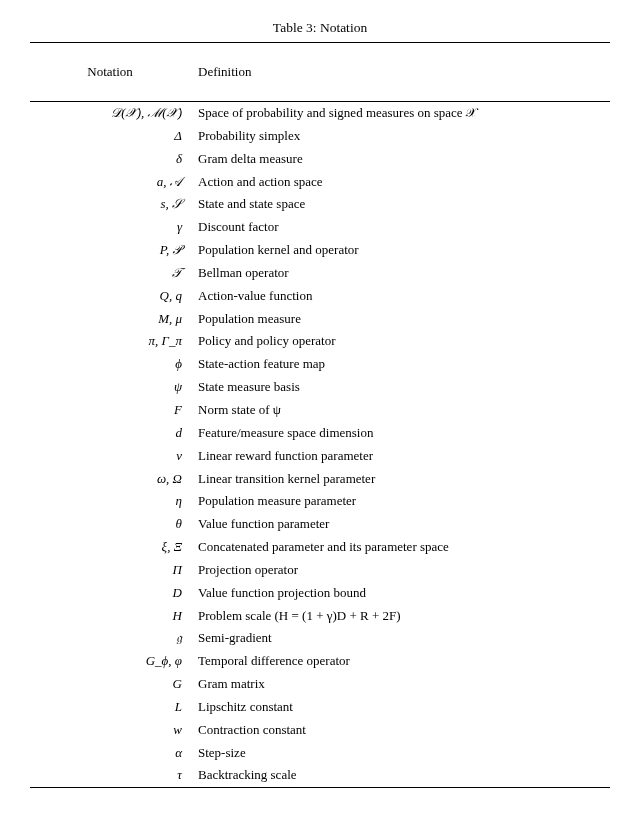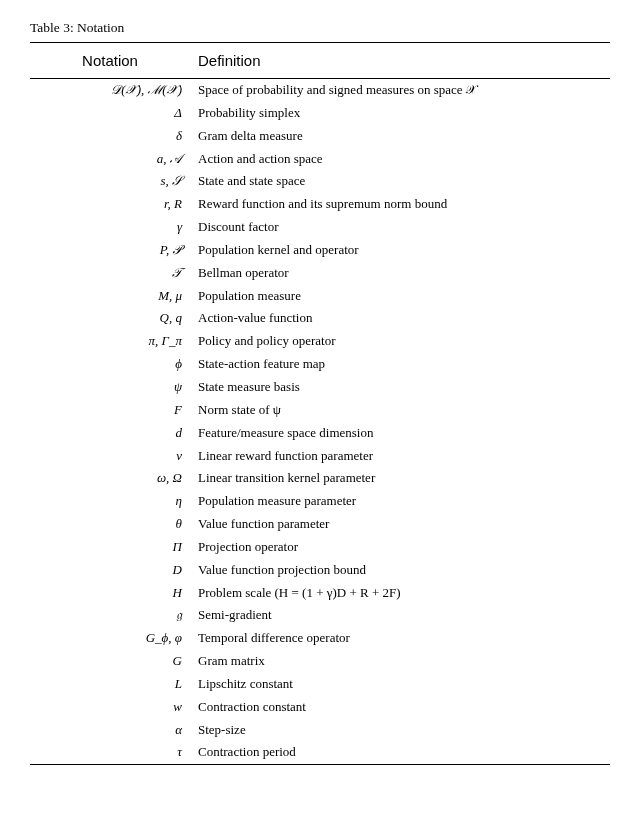--- a/index.html
+++ b/index.html
@@ -20,42 +20,43 @@
       justify-content: center;
       padding: 20px 30px;
     }
 
     .table-container {
       width: 100%;
       max-width: 580px;
     }
 
     .table-title {
+      text-align: center;
       font-size: 13.5px;
       margin-bottom: 6px;
       font-family: Georgia, serif;
     }
 
     table {
       width: 100%;
       border-collapse: collapse;
       border-top: 1.5px solid #000;
       border-bottom: 1.5px solid #000;
     }
 
     thead tr {
       border-bottom: 1px solid #000;
     }
 
     th {
       font-weight: normal;
-      font-size: 15px;
-      padding: 9px 8px;
+      font-size: 13px;
+      padding: 21px 8px;
       text-align: left;
-      font-family: Liberation Sans, sans-serif;
+      font-family: Liberation Serif, serif;
     }
 
     th:first-child {
       text-align: center;
       width: 160px;
     }
 
     td {
       padding: 2px 8px;
       vertical-align: middle;
@@ -97,44 +98,40 @@
         </tr>
         <tr>
           <td>a, 𝒜</td>
           <td>Action and action space</td>
         </tr>
         <tr>
           <td>s, 𝒮</td>
           <td>State and state space</td>
         </tr>
         <tr>
-          <td>r, R</td>
-          <td>Reward function and its supremum norm bound</td>
-        </tr>
-        <tr>
           <td>γ</td>
           <td>Discount factor</td>
         </tr>
         <tr>
           <td>P, 𝒫</td>
           <td>Population kernel and operator</td>
         </tr>
         <tr>
           <td>𝒯</td>
           <td>Bellman operator</td>
         </tr>
         <tr>
+          <td>Q, q</td>
+          <td>Action-value function</td>
+        </tr>
+        <tr>
           <td>M, μ</td>
           <td>Population measure</td>
         </tr>
         <tr>
-          <td>Q, q</td>
-          <td>Action-value function</td>
-        </tr>
-        <tr>
           <td>π, Γ_π</td>
           <td>Policy and policy operator</td>
         </tr>
         <tr>
           <td>ϕ</td>
           <td>State-action feature map</td>
         </tr>
         <tr>
           <td>ψ</td>
           <td>State measure basis</td>
@@ -157,20 +154,24 @@
         </tr>
         <tr>
           <td>η</td>
           <td>Population measure parameter</td>
         </tr>
         <tr>
           <td>θ</td>
           <td>Value function parameter</td>
         </tr>
         <tr>
+          <td>ξ, Ξ</td>
+          <td>Concatenated parameter and its parameter space</td>
+        </tr>
+        <tr>
           <td>Π</td>
           <td>Projection operator</td>
         </tr>
         <tr>
           <td>D</td>
           <td>Value function projection bound</td>
         </tr>
         <tr>
           <td>H</td>
           <td>Problem scale (H = (1 + γ)D + R + 2F)</td>
@@ -194,17 +195,17 @@
         <tr>
           <td>w</td>
           <td>Contraction constant</td>
         </tr>
         <tr>
           <td>α</td>
           <td>Step-size</td>
         </tr>
         <tr>
           <td>τ</td>
-          <td>Contraction period</td>
+          <td>Backtracking scale</td>
         </tr>
       </tbody>
   </table>
 </div>
 
 </body></html>

